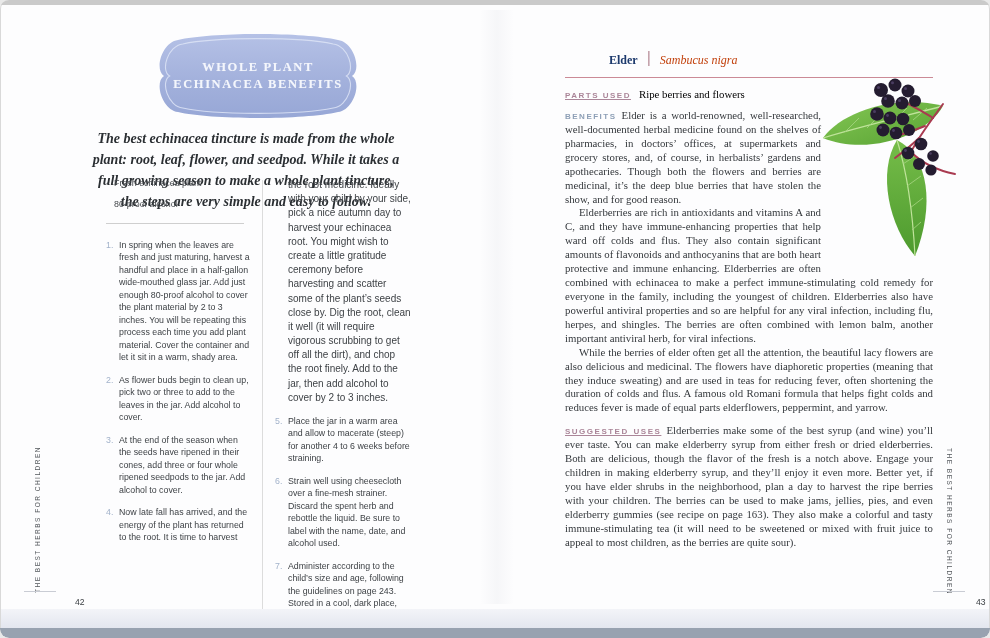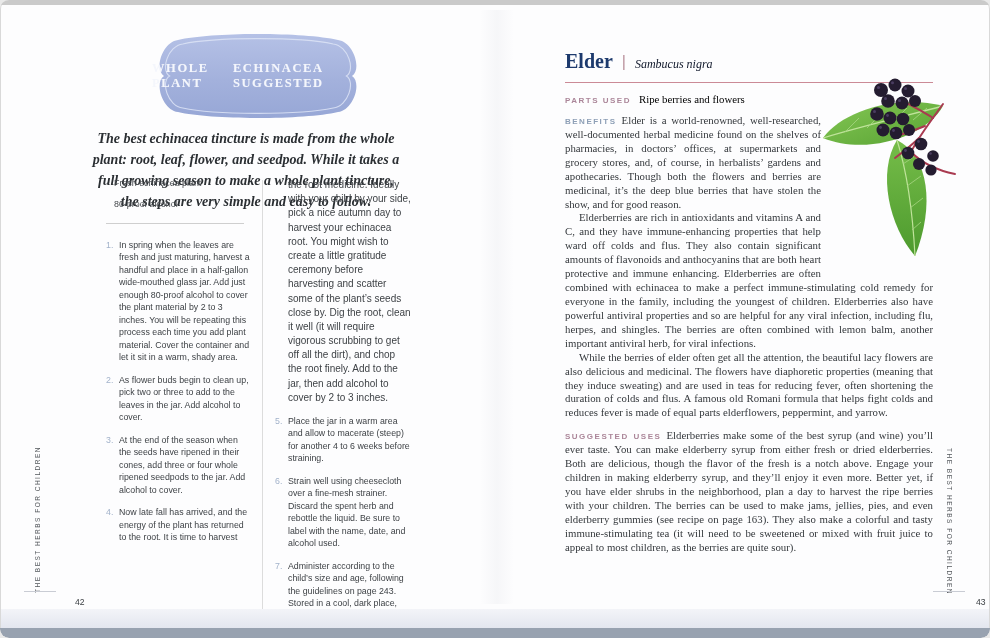--- a/index.html
+++ b/index.html
@@ -12,48 +12,48 @@
   .bottom-bar{position:absolute;left:0;right:0;bottom:0;height:10px;background:#98a2b0;
               border-radius:0 0 9px 9px;}
   .spine{position:absolute;top:10px;bottom:34px;left:480px;width:34px;
          background:linear-gradient(to right,rgba(0,0,0,0),rgba(110,120,145,0.05),rgba(0,0,0,0));}
 
   
   .left-page{position:absolute;left:30px;top:28px;width:465px;height:582px;}
   .badge{position:absolute;left:122px;top:2px;width:212px;height:92px;}
   .badge svg{position:absolute;left:0;top:0;}
   .badge-text{position:absolute;left:0;top:0;width:212px;height:92px;display:flex;
-              flex-direction:row;align-items:center;justify-content:center;gap:2px;}
+              flex-direction:column;align-items:center;justify-content:center;gap:2px;}
   .badge-line{font-family:"Liberation Serif",serif;font-weight:bold;color:#f4f6fc;
               font-size:12.5px;letter-spacing:1.6px;text-shadow:0 0 1px rgba(255,255,255,.35);}
   .intro{position:absolute;left:60px;top:100px;width:312px;text-align:center;
          font-family:"Liberation Serif",serif;font-style:italic;font-weight:bold;
          font-size:14px;line-height:1.5;color:#2b2f33;}
   .cols{position:absolute;left:76px;top:150px;width:312px;display:flex;}
   .col1{width:146px;}
   .col-divider{width:1px;background:#dcdcdc;margin:2px 12px 0 10px;}
   .col2{width:136px;}
   .ingredients{padding-left:8px;}
   .ingredient{font-size:8.9px;color:#45494d;margin-bottom:11px;}
   .ing-rule{border:none;border-top:1px solid #cfcfcf;margin:14px 0 15px 0;width:138px;}
   .step{display:flex;margin-bottom:10px;font-size:8.8px;line-height:1.42;color:#3e4246;}
   .step-num{color:#a2b2ca;width:13px;flex:0 0 13px;text-align:left;}
   .step-text{flex:1;}
   .continuation{font-size:10px;line-height:1.42;color:#3e4246;margin:0 0 10px 13px;}
 
   
   .right-page{position:absolute;left:565px;top:50px;width:368px;height:545px;}
   .rp-header{display:flex;align-items:baseline;gap:9px;}
-  .rp-title{font-family:"Liberation Serif",serif;font-weight:bold;font-size:20px;color:#1d3a6d;}
+  .rp-title{font-family:"Liberation Serif",serif;font-weight:bold;font-size:12px;color:#1d3a6d;margin-left:44px;}
   .rp-sep{color:#b9909b;font-size:16px;font-weight:300;transform:translateY(-1px);}
-  .rp-species{font-family:"Liberation Serif",serif;font-style:italic;font-size:12px;color:#0f172a;text-align:right;}
+  .rp-species{font-family:"Liberation Serif",serif;font-style:italic;font-size:12px;color:#c2410c;text-align:right;}
   .rp-rule{border:none;border-top:1.5px solid #cb8a96;margin:9px 0 0 0;}
   .parts-row{margin-top:10px;font-size:10.8px;}
   .small-label{font-size:8px;letter-spacing:1.5px;font-weight:bold;margin-right:5px;}
-  .lbl-mauve{color:#ab8699;}
+  .lbl-mauve{color:#ab8699;text-decoration:underline;}
   .lbl-blue{color:#8d9fb6;}
   .rp-body{margin-top:9px;font-family:"Liberation Serif",serif;font-size:10.8px;
            line-height:1.29;color:#34383c;text-align:justify;}
   .rp-body p{margin:0;}
   .rp-body p.indent{text-indent:14px;}
   .rp-body p.gap{margin-top:9px;}
   .img-spacer{float:right;width:112px;height:165px;}
   .illustration{position:absolute;top:24px;right:-52px;width:170px;height:192px;z-index:2;}
 
   
@@ -84,21 +84,21 @@
             <stop offset="1" stop-color="#97a7d6"></stop>
           </linearGradient>
         </defs>
         <path d="M12,46 C2,40 10,12 26,10 C60,2 152,2 186,10 C202,12 210,40 200,46
                  C210,52 202,80 186,82 C152,90 60,90 26,82 C10,80 2,52 12,46 Z" fill="url(#badgeGrad)"></path>
         <path d="M12,46 C2,40 10,12 26,10 C60,2 152,2 186,10 C202,12 210,40 200,46
                  C210,52 202,80 186,82 C152,90 60,90 26,82 C10,80 2,52 12,46 Z" fill="none" stroke="#dde4f6" stroke-width="1.2" opacity="0.85" transform="translate(106 46) scale(0.94 0.89) translate(-106 -46)"></path>
       </svg>
       <div class="badge-text">
         <span class="badge-line">WHOLE PLANT</span>
-        <span class="badge-line">ECHINACEA SUGGESTED</span>
+        <span class="badge-line">ECHINACEA BENEFITS</span>
       </div>
     </div>
 
     <div class="intro">The best echinacea tincture is made from the whole plant: root, leaf, flower, and seedpod. While it takes a full growing season to make a whole plant tincture, the steps are very simple and easy to follow.</div>
 
     <div class="cols">
       <div class="col1">
         <div class="ingredients">
           <div class="ingredient">Fresh echinacea plant</div>
           <div class="ingredient">80-proof alcohol</div>

